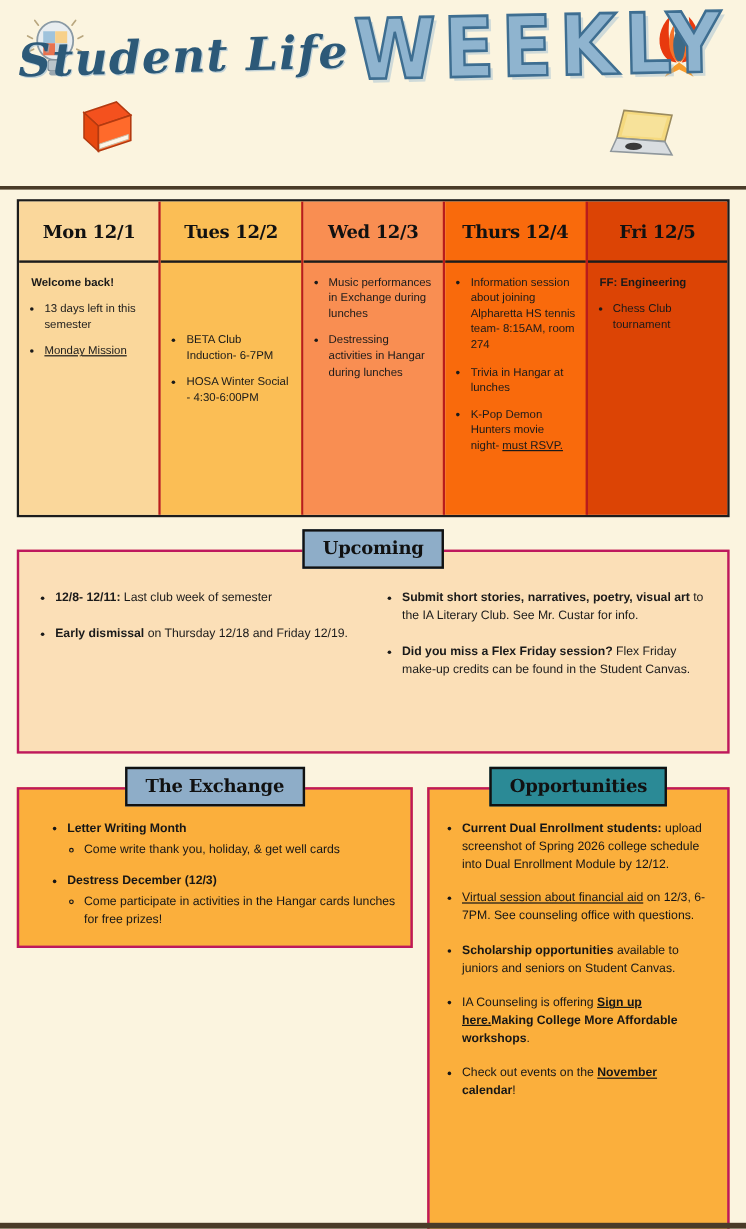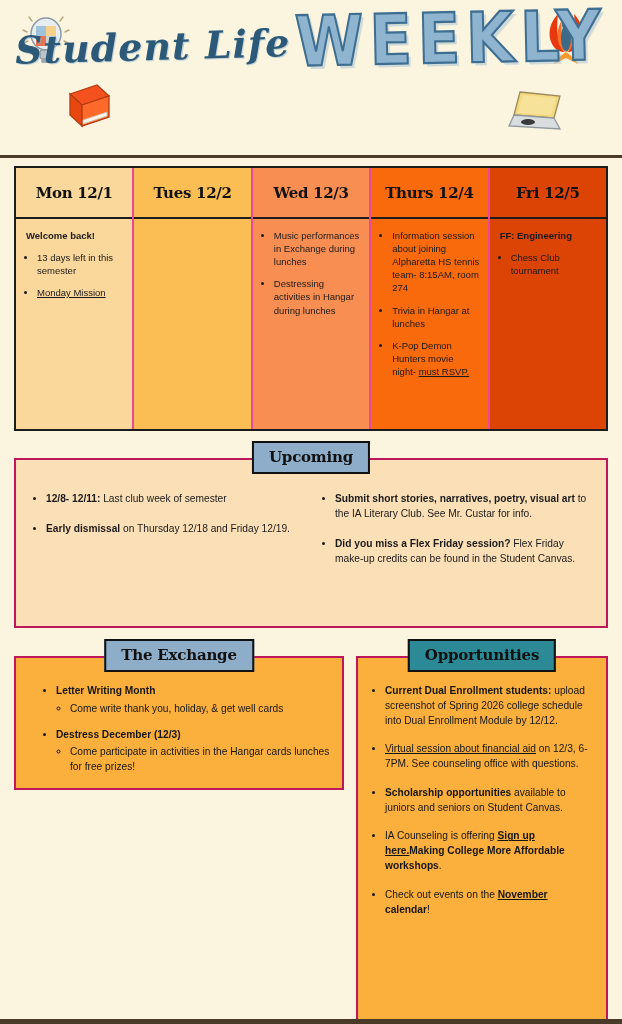--- a/index.html
+++ b/index.html
@@ -66,21 +66,21 @@
   .week {
     display: flex;
     margin: 8px 14px 0 14px;
     border: 2px solid #1C1C1C;
     height: 265px;
   }
   .daycol {
     flex: 1;
     display: flex;
     flex-direction: column;
-    border-right: 2px solid #ec4899;
+    border-right: 2px solid #b91c1c;
   }
   .daycol:last-child { border-right: none; }
   .day-head {
     font-family: "DejaVu Serif", serif;
     font-weight: bold;
     font-size: 15px;
     text-align: center;
     padding: 16px 2px 15px 2px;
     border-bottom: 2px solid #1C1C1C;
     color: #111;
@@ -267,20 +267,26 @@
       <div class="day-body">
         <span class="lead">Welcome back!</span>
         <ul>
           <li>13 days left in this semester</li>
           <li><span class="u">Monday Mission</span></li>
         </ul>
       </div>
     </div>
     <div class="daycol" style="background: rgb(251, 190, 85); gap: 48px;">
       <div class="day-head">Tues 12/2</div>
+      <div class="day-body">
+        <ul>
+          <li>BETA Club Induction- 6-7PM</li>
+          <li>HOSA Winter Social - 4:30-6:00PM</li>
+        </ul>
+      </div>
     </div>
     <div class="daycol" style="background: rgb(249, 142, 82);">
       <div class="day-head">Wed 12/3</div>
       <div class="day-body">
         <ul>
           <li>Music performances in Exchange during lunches</li>
           <li>Destressing activities in Hangar during lunches</li>
         </ul>
       </div>
     </div>

